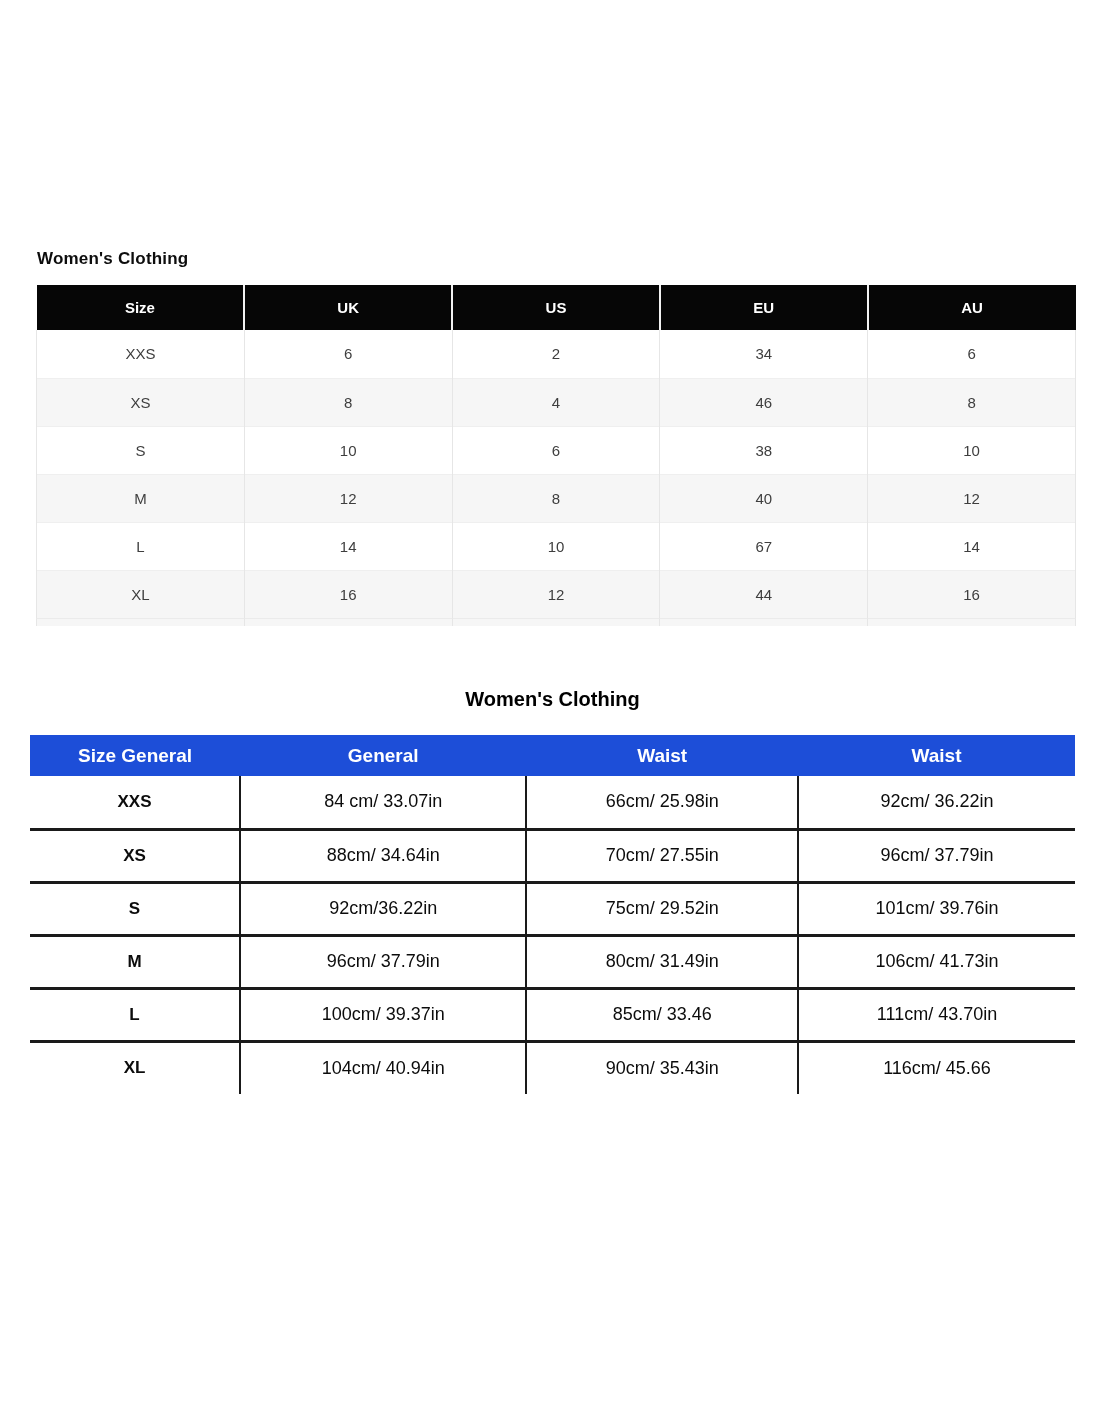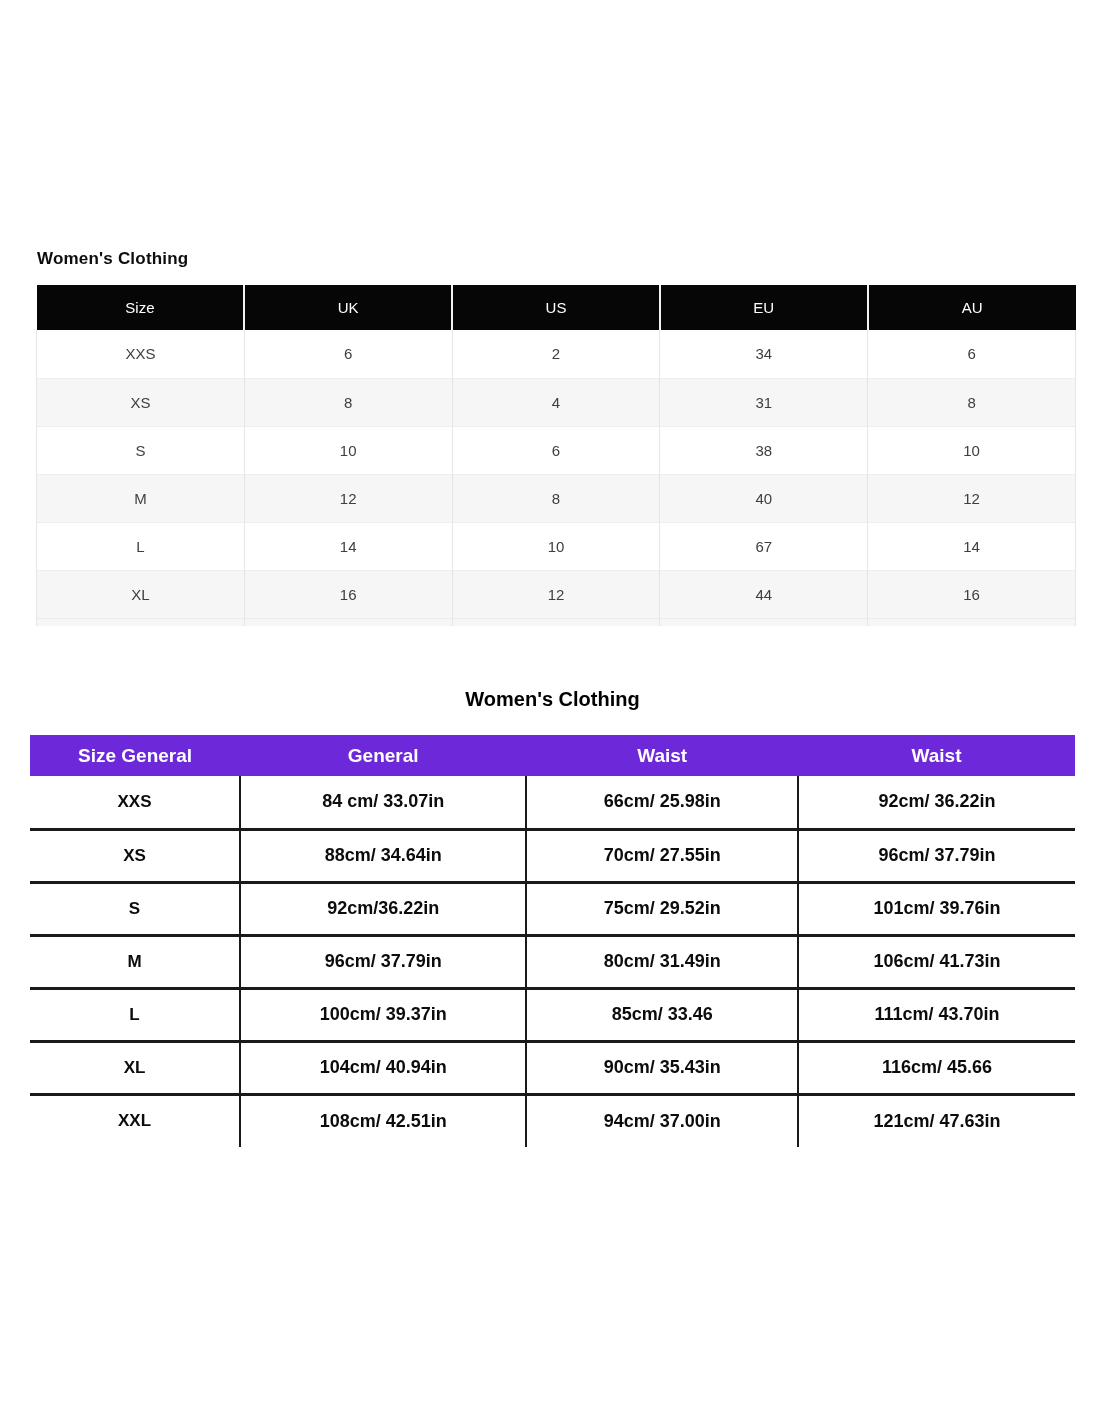--- a/index.html
+++ b/index.html
@@ -14,21 +14,21 @@
   
   .block1 { position:absolute; left:36px; top:249px; width:1040px; }
   .t1-title {
     font-size:17px; font-weight:700; color:#0d0d0d;
     margin-left:1px; margin-bottom:16px; letter-spacing:.2px;
   }
   table { border-collapse:collapse; table-layout:fixed; width:100%; }
   .t1 th {
     width:20%; height:45px;
     background:#060606; color:#ffffff;
-    font-size:15px; font-weight:400; text-align:center; vertical-align:middle;
+    font-size:15px; font-weight:700; text-align:center; vertical-align:middle;
     border-right:2px solid #f2f2f2;
   }
   .t1 th:last-child { border-right:none;margin-top:31px; }
   .t1 td {
     height:48px; text-align:center; vertical-align:middle;
     font-size:15px; font-weight:400; color:#3e3e3e;
     background:#ffffff;
     border-right:1px solid #e6e6e6;
     border-top:1px solid #efefef;
   }
@@ -43,30 +43,30 @@
   }
   .t1-sliver span:first-child { border-left:1px solid #e6e6e6; }
 
   
   .block2 { position:absolute; left:30px; top:687px; width:1045px; }
   .t2-title {
     font-size:20px; font-weight:700; color:#000;
     text-align:center; line-height:24px; margin-bottom:24px;
   }
   .t2 th {
-    height:41px; background:#6d28d9; color:#ffffff;
+    height:41px; background:#1d4ed8; color:#ffffff;
     font-size:19px; font-weight:700; text-align:center; vertical-align:middle;
   }
   .t2 col.c1 { width:20.1%; }
   .t2 col.c2 { width:27.4%; }
   .t2 col.c3 { width:26.0%; }
   .t2 col.c4 { width:26.5%; }
   .t2 td {
     height:53px; text-align:center; vertical-align:middle;
-    font-size:18px; font-weight:700; color:#0c0c0c;
+    font-size:18px; font-weight:400; color:#0c0c0c;
     border-top:3px solid #1a1a1a;
     border-right:2px solid #1a1a1a;
   }
   .t2 td:last-child { border-right:none; }
   .t2 tbody tr:first-child td { border-top:none; }
   .t2 td:first-child { font-weight:700; font-size:17px; }
 </style>
 </head>
 <body>
 
@@ -89,21 +89,21 @@
             <td>XXS</td>
             <td>6</td>
             <td>2</td>
             <td>34</td>
             <td>6</td>
           </tr>
           <tr>
             <td>XS</td>
             <td>8</td>
             <td>4</td>
-            <td>31</td>
+            <td>46</td>
             <td>8</td>
           </tr>
           <tr>
             <td>S</td>
             <td>10</td>
             <td>6</td>
             <td>38</td>
             <td>10</td>
           </tr>
           <tr>
@@ -185,23 +185,17 @@
             <td>100cm/ 39.37in</td>
             <td>85cm/ 33.46</td>
             <td>111cm/ 43.70in</td>
           </tr>
           <tr>
             <td>XL</td>
             <td>104cm/ 40.94in</td>
             <td>90cm/ 35.43in</td>
             <td>116cm/ 45.66</td>
           </tr>
-          <tr>
-            <td>XXL</td>
-            <td>108cm/ 42.51in</td>
-            <td>94cm/ 37.00in</td>
-            <td>121cm/ 47.63in</td>
-          </tr>
         </tbody>
     </table>
   </div>
 
 </div>
 
 </body></html>

